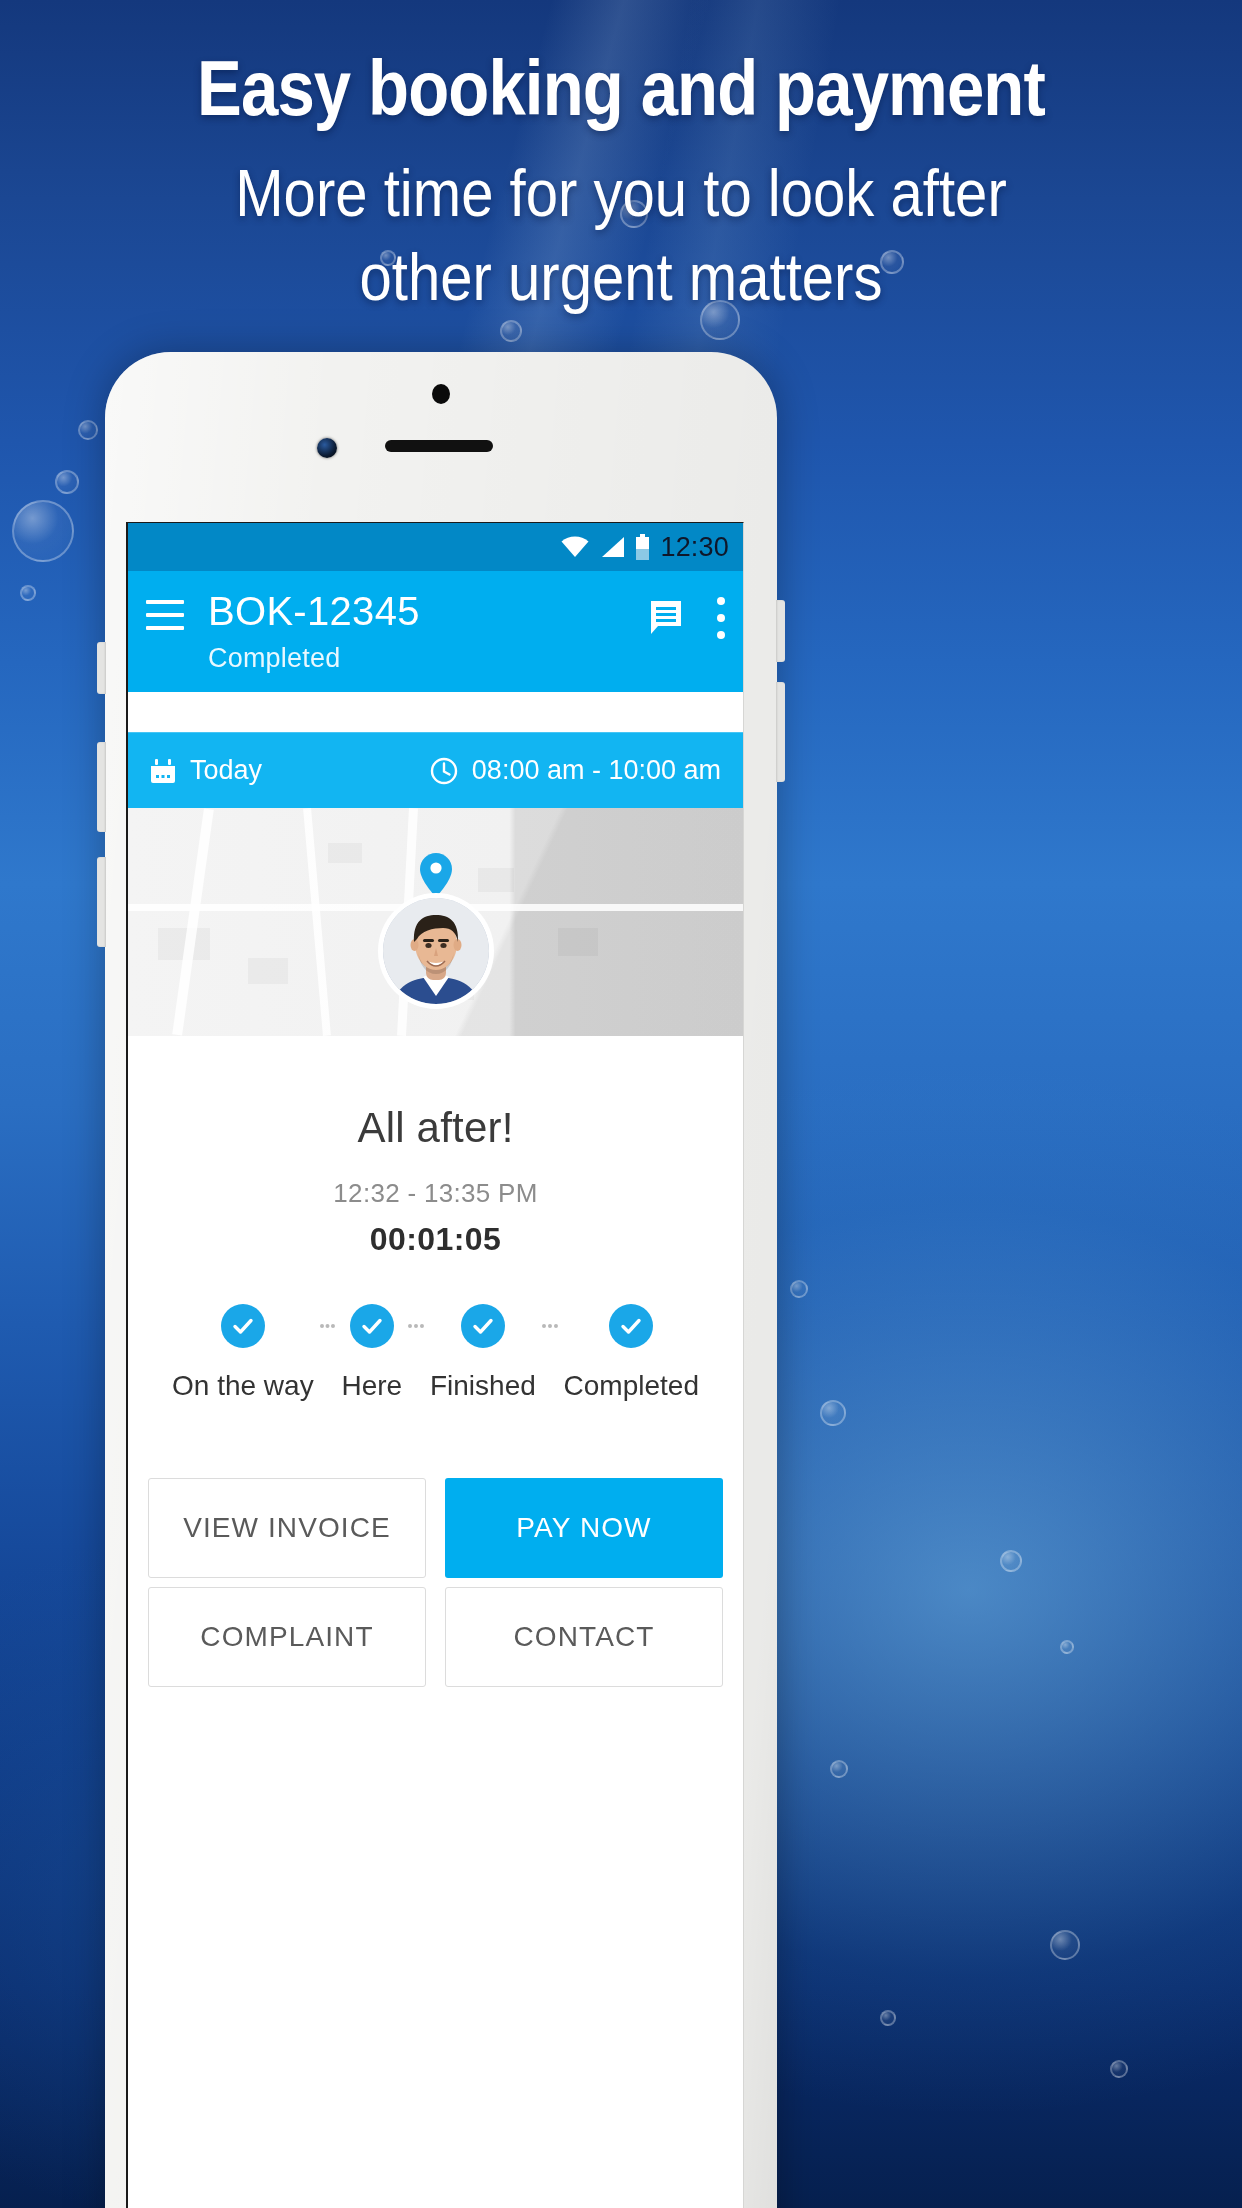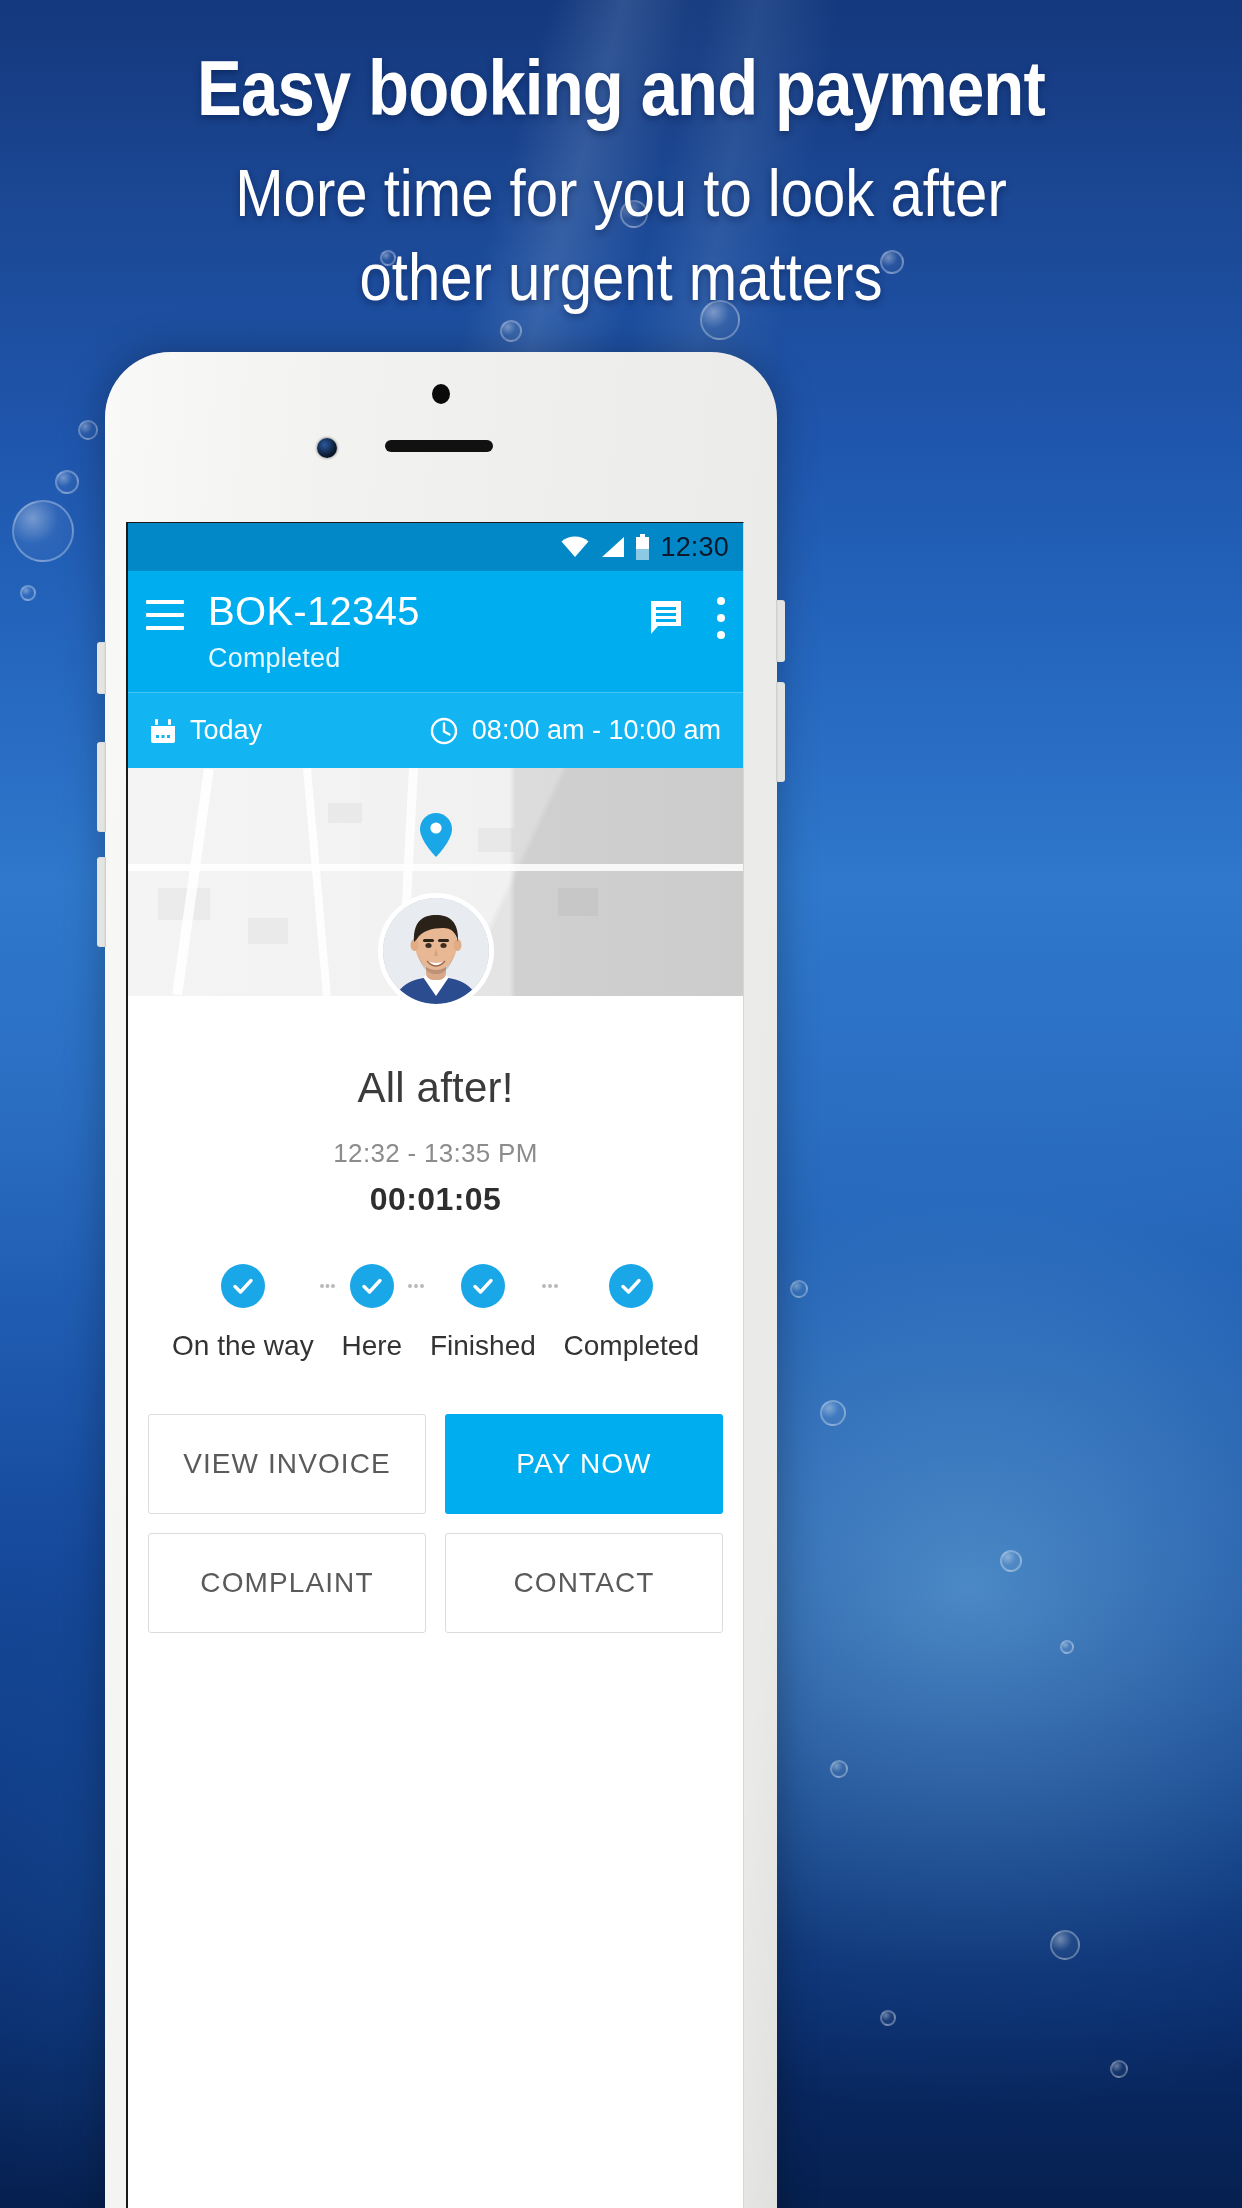--- a/index.html
+++ b/index.html
@@ -223,20 +223,21 @@
   
   .schedbar {
     background: #12b5F2;
     border-top: 1px solid rgba(255,255,255,0.22);
     height: 76px;
     display: flex;
     align-items: center;
     padding: 0 22px;
     color: #fff;
     font-size: 27px;
+    margin-top: 40px;
   }
   .sched-left { display:flex; align-items:center; gap: 14px; }
   .sched-right { display:flex; align-items:center; gap: 14px; margin-left: auto; }
   .ic-cal { width: 26px; height: 26px; display:block; }
   .ic-clock { width: 28px; height: 28px; display:block; }
 
   
   .map {
     position: relative;
     height: 228px;
@@ -342,25 +343,25 @@
     padding: 0 6px;
   }
   .step-line i {
     display: block;
     width: 100%;
     border-top: 4px dotted #b9b9b9;
   }
 
   
   .actions {
-    margin-top: 52px;
+    margin-top: 76px;
     padding: 0 20px 0 20px;
     display: grid;
     grid-template-columns: 1fr 1fr;
-    gap: 19px 19px;
+    gap: 9px 19px;
   }
   .btn {
     height: 100px;
     display: flex;
     align-items: center;
     justify-content: center;
     font-size: 28px;
     letter-spacing: 1.1px;
     cursor: pointer;
     user-select: none;

